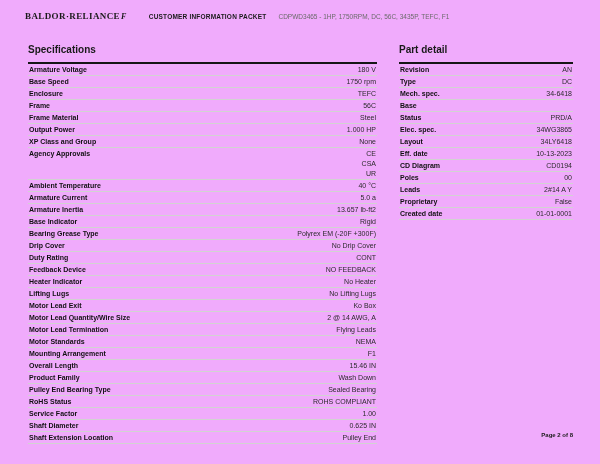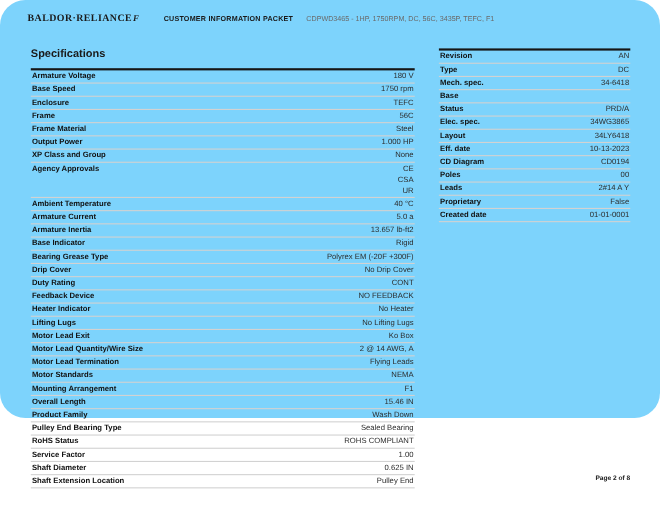--- a/index.html
+++ b/index.html
@@ -3,21 +3,21 @@
 <meta charset="utf-8">
 <style>
   html,body { margin:0; padding:0; }
   body {
     width:600px; height:464px;
     background:#ffffff;
     font-family:"Liberation Sans", sans-serif;
     color:#1a1a1a;
     overflow:hidden;
   }
-  .page { position:relative; width:600px; height:380px; background:#7dd3fc;border-radius:23px; }
+  .page { position:relative; width:600px; height:464px; background:#f0abfc; }
 
   
   .header { position:absolute; top:11px; left:25px; right:25px; display:flex; align-items:baseline; }
   .logo { font-family:"Liberation Serif", serif; font-weight:bold; font-size:9px; letter-spacing:0.4px; white-space:nowrap; }
   .logo-mark { font-style:italic; font-size:8px; margin-left:1px; }
   .doc-title { font-size:6.5px; font-weight:bold; letter-spacing:0.2px; margin-left:22px; white-space:nowrap; }
   .product-line { font-size:6.5px; color:#6a6a6a; margin-left:12px; white-space:nowrap; }
 
   
   .section-title { font-size:10px; font-weight:bold; margin:0 0 7px 0; }
@@ -259,20 +259,21 @@
         <div class="row">
           <span class="lbl">Shaft Extension Location</span>
           <span class="val">
             <div>Pulley End</div>
           </span>
         </div>
       </div>
   </div>
 
   <div class="part-section">
+    <div class="section-title">Part detail</div>
     <div class="tbl">
 
         <div class="row">
           <span class="lbl">Revision</span>
           <span class="val">AN</span>
         </div>
 
         <div class="row">
           <span class="lbl">Type</span>
           <span class="val">DC</span>

